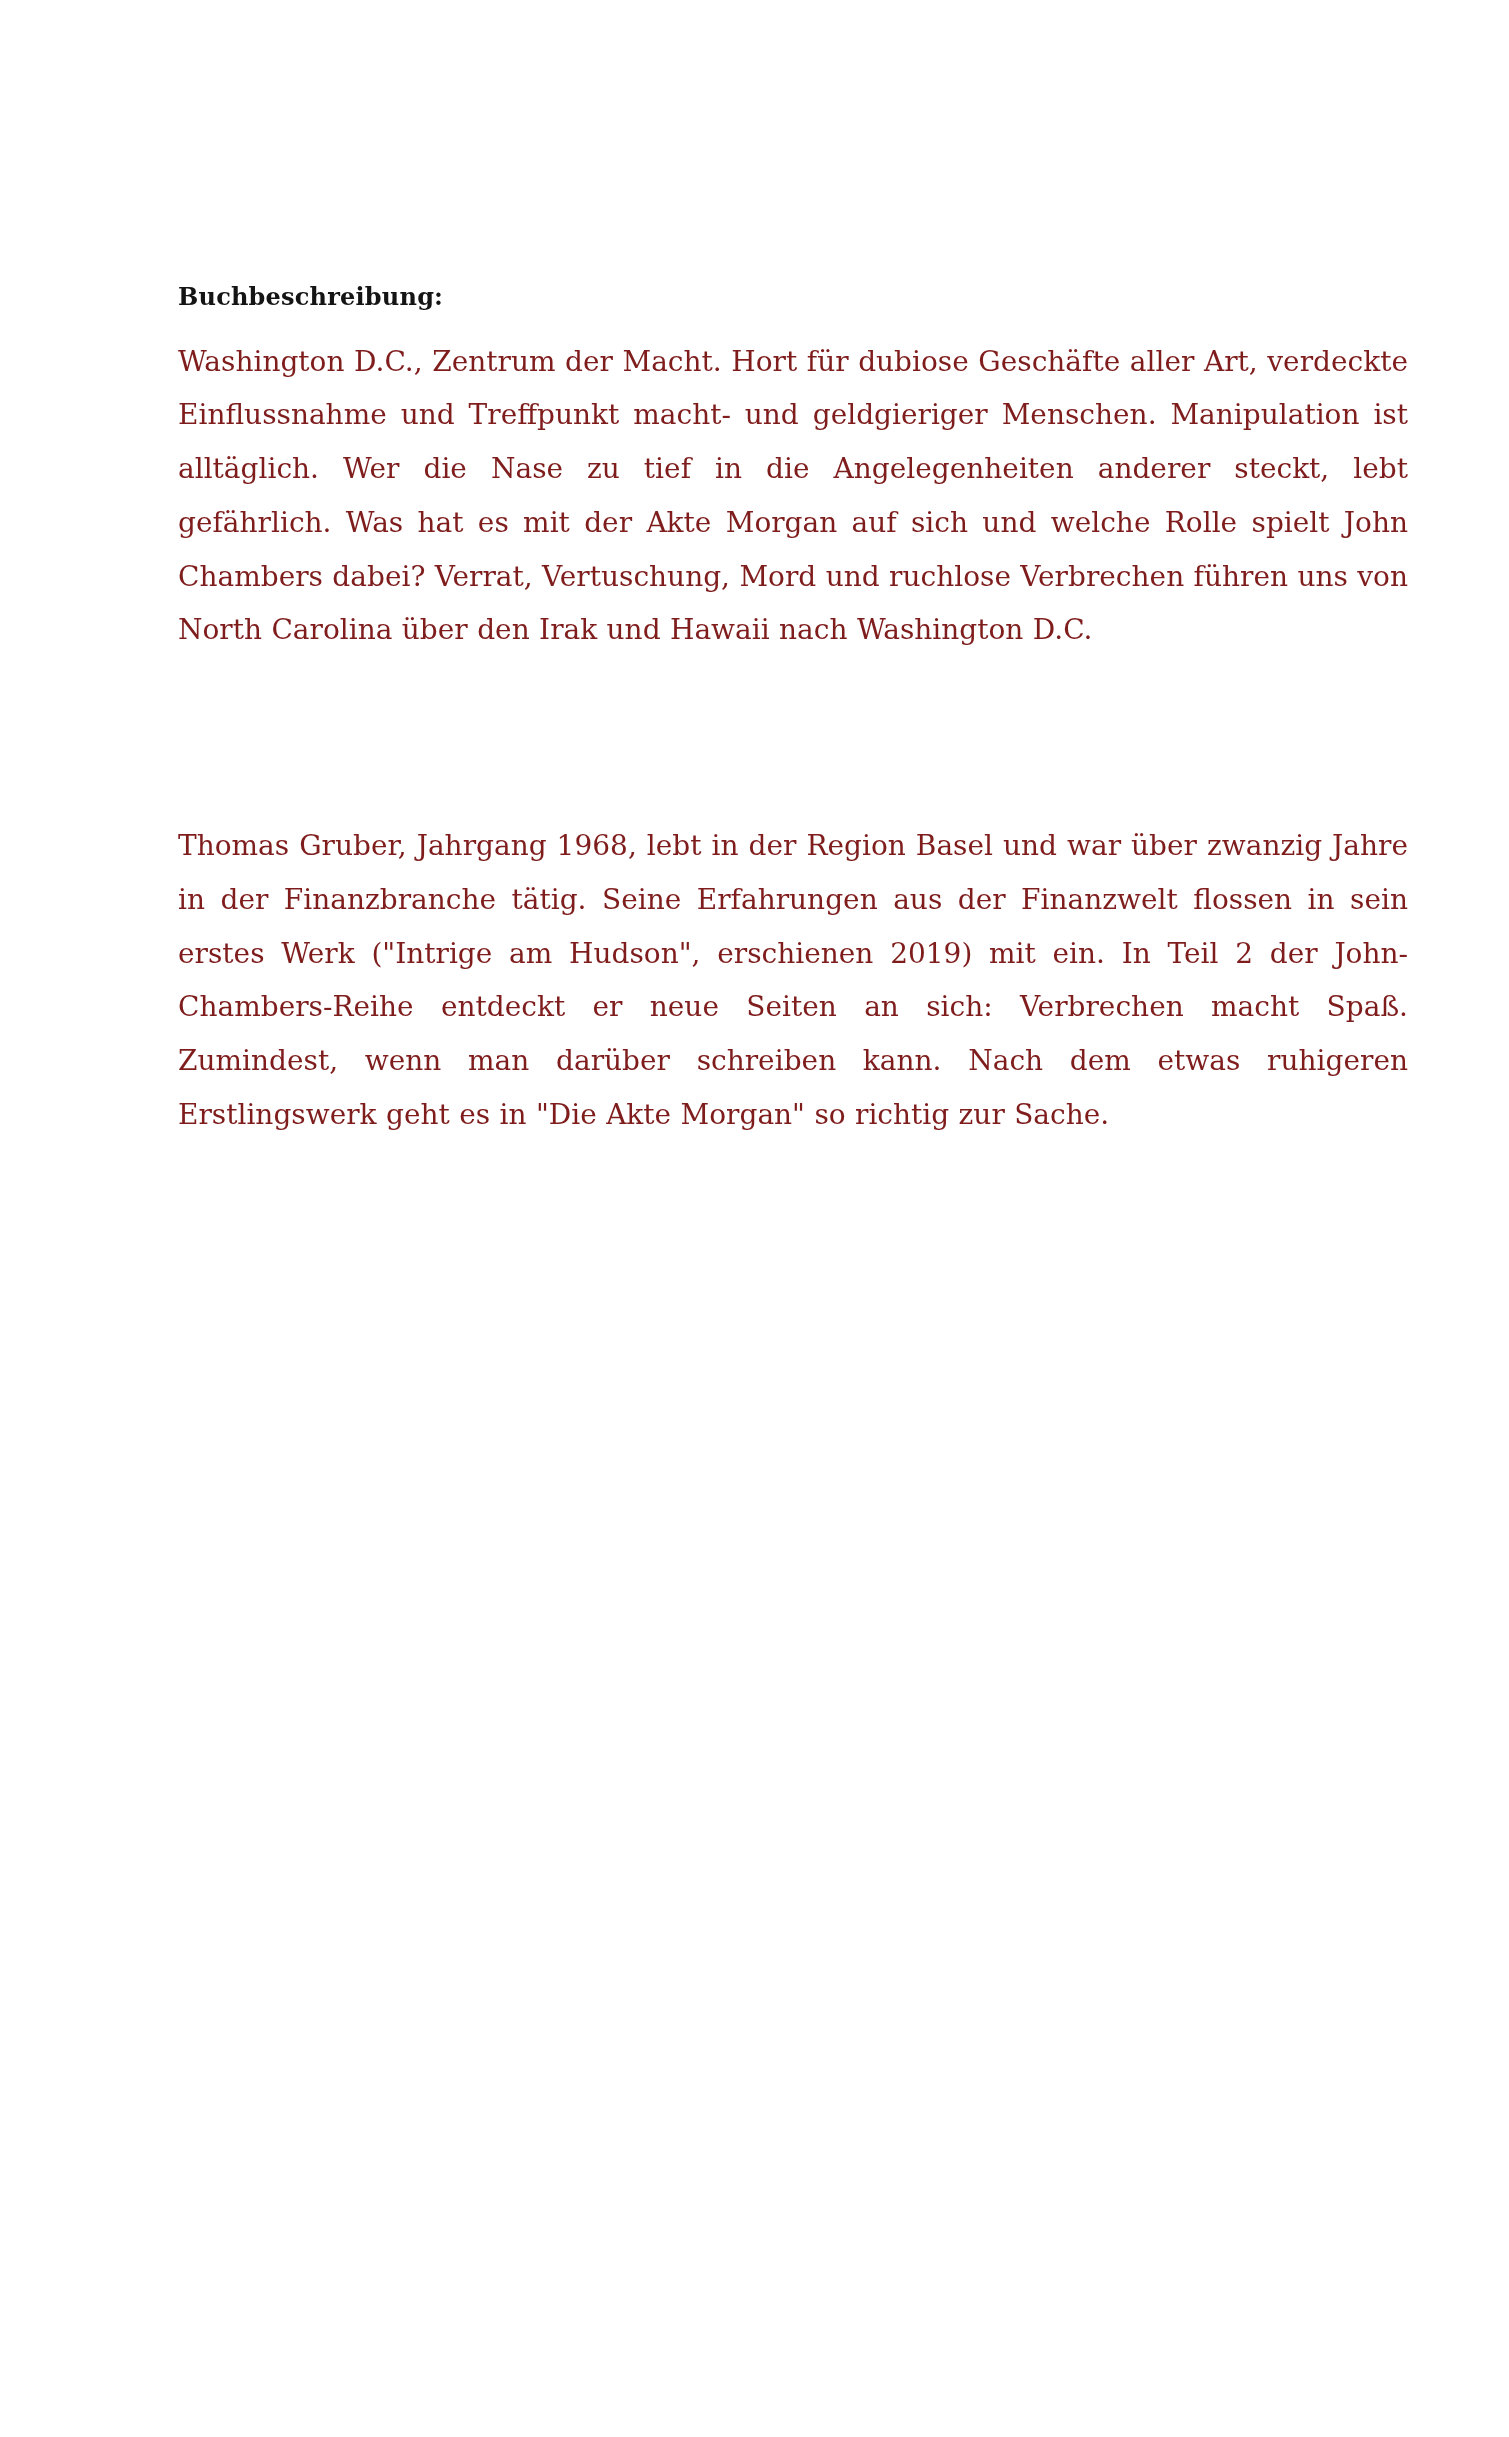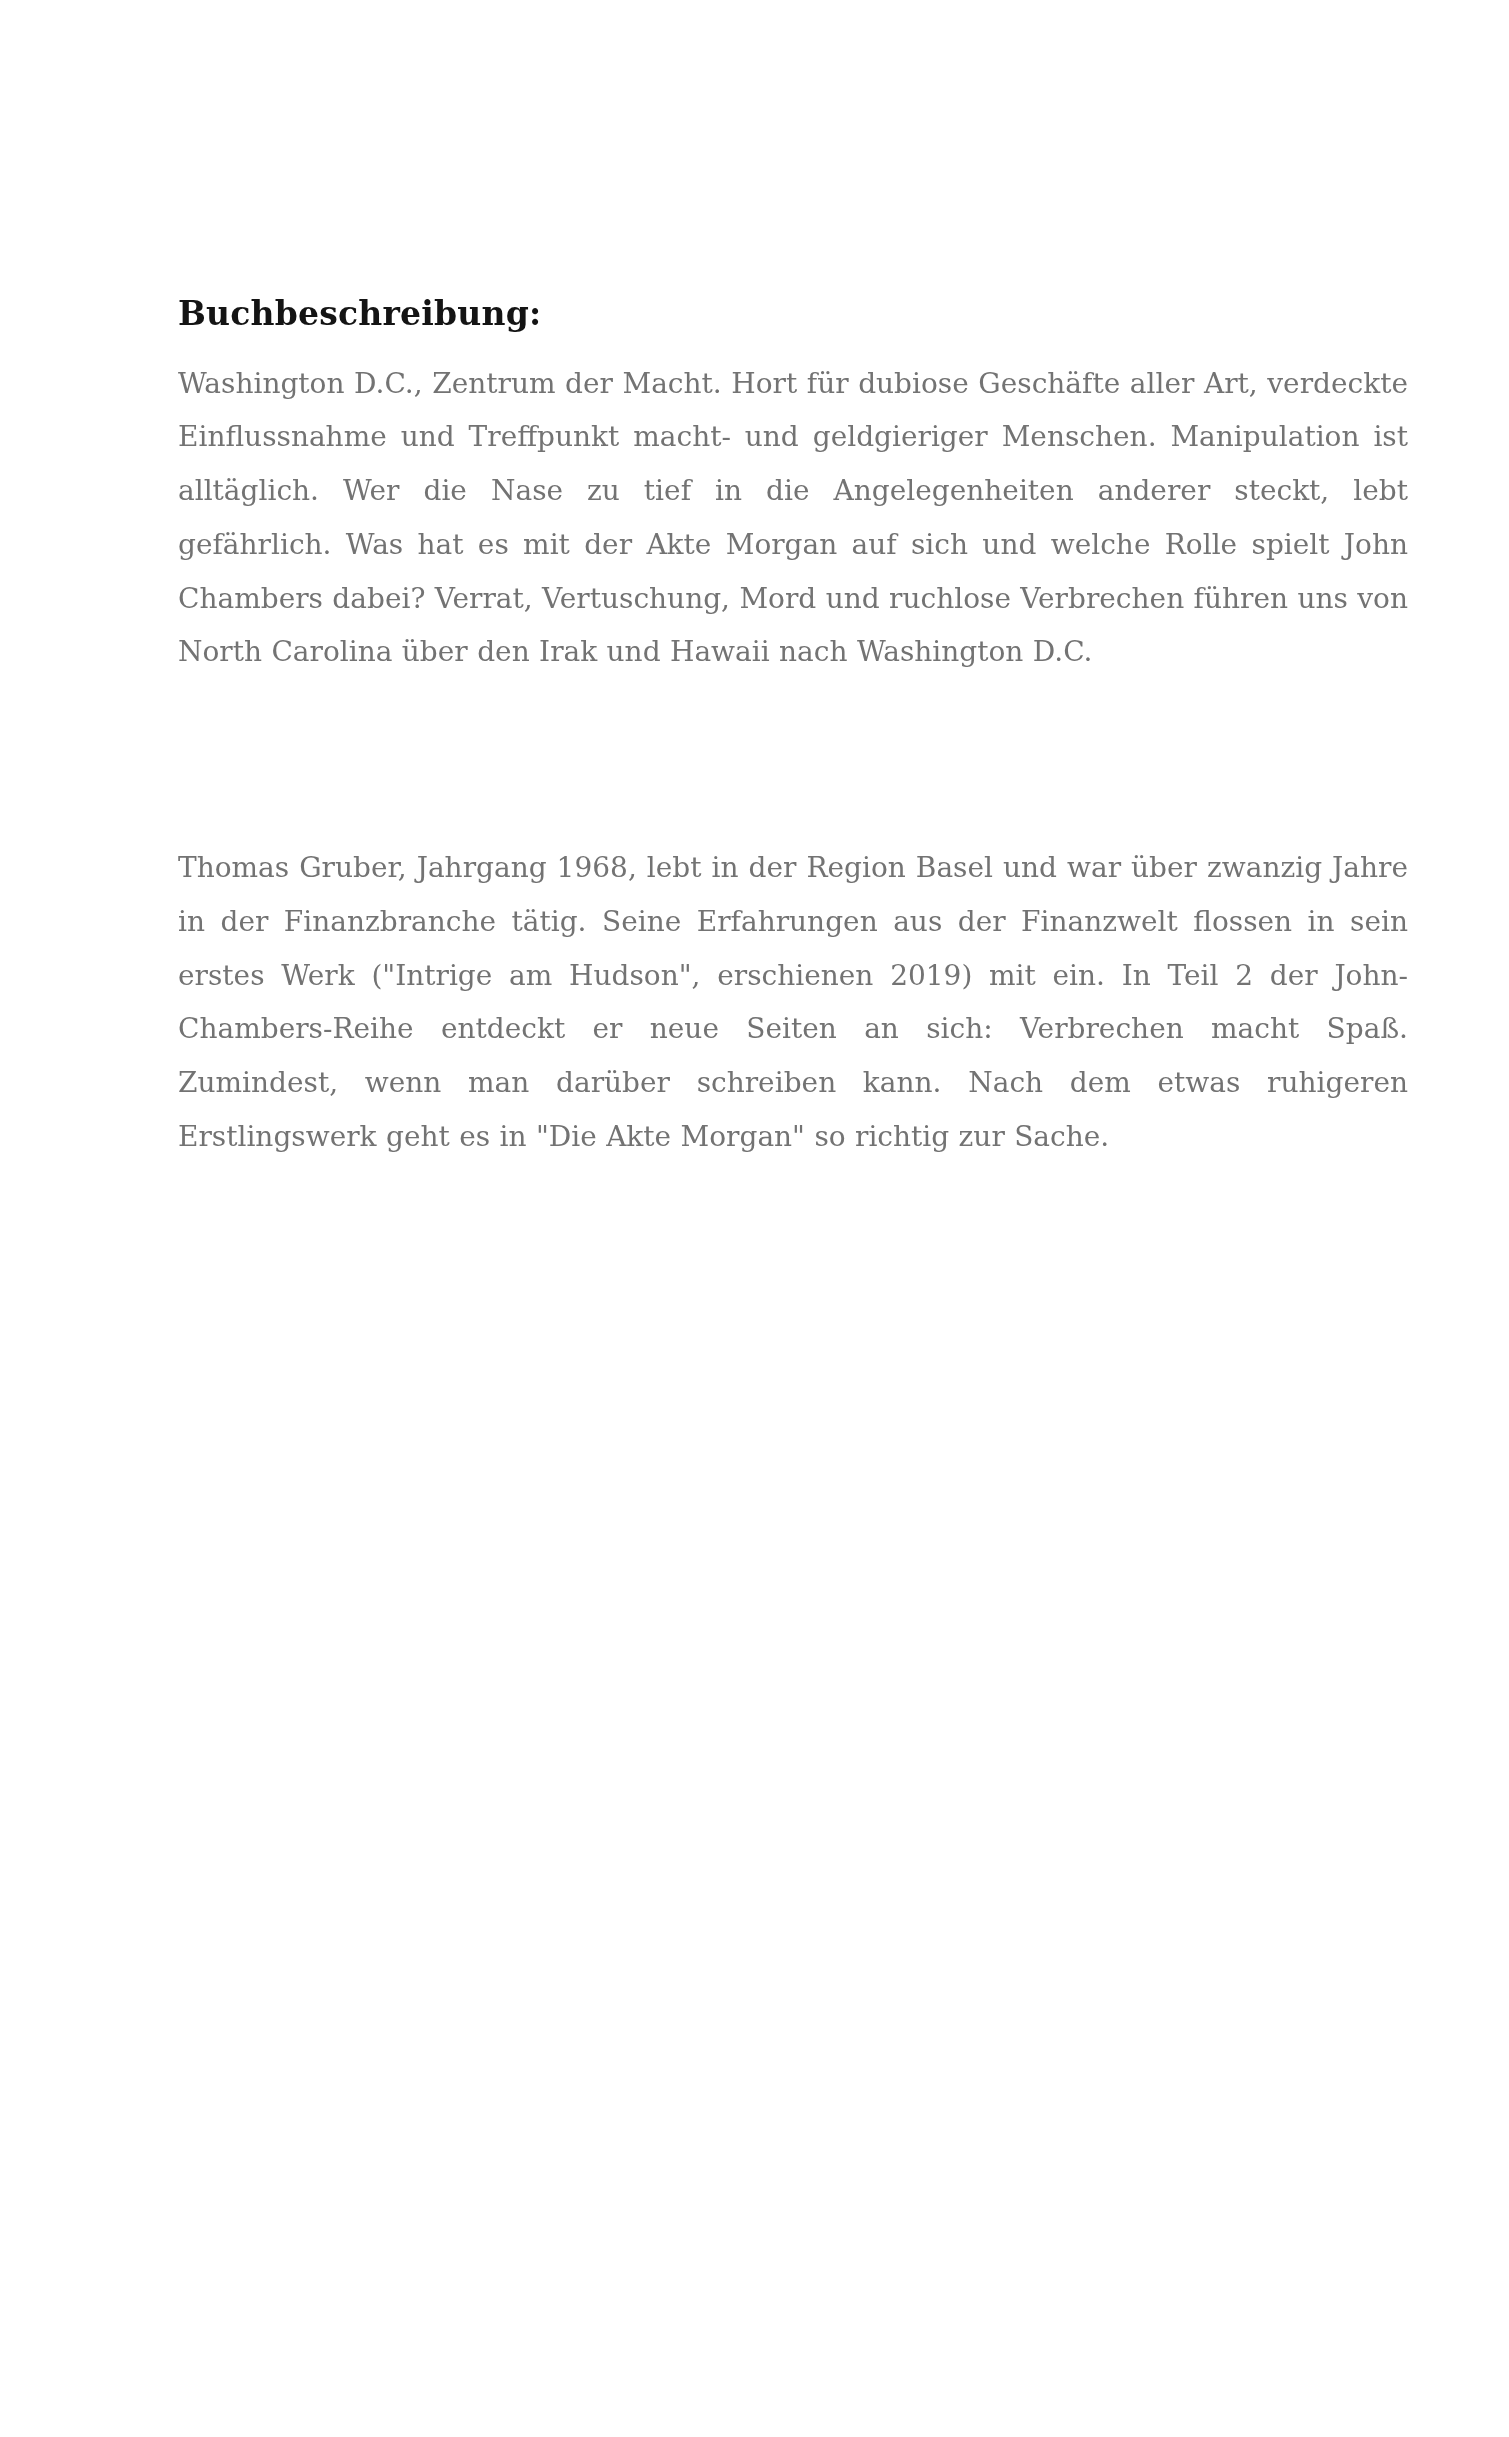--- a/index.html
+++ b/index.html
@@ -21,33 +21,32 @@
       height: 2438px;
       background: #ffffff;
       padding: 282px 101px 0 178px;
     }
 
     .section {
       margin-bottom: 162px;
     }
 
     .section-heading {
-      font-size: 33px;
+      font-size: 24px;
       font-weight: 700;
       letter-spacing: 0.2px;
       margin-bottom: 23.6px;
       color: #141414;
-      margin-top: 12px;
     }
 
     .section-body {
       font-size: 28px;
       line-height: 1.92;
       text-align: justify;
-      color: #737373;
+      color: #7f1d1d;
       hyphens: auto;
       -webkit-hyphens: auto;
       word-spacing: 0.5px;
     }
   </style>
 </head>
 <body>
 
 <div class="page">
 

